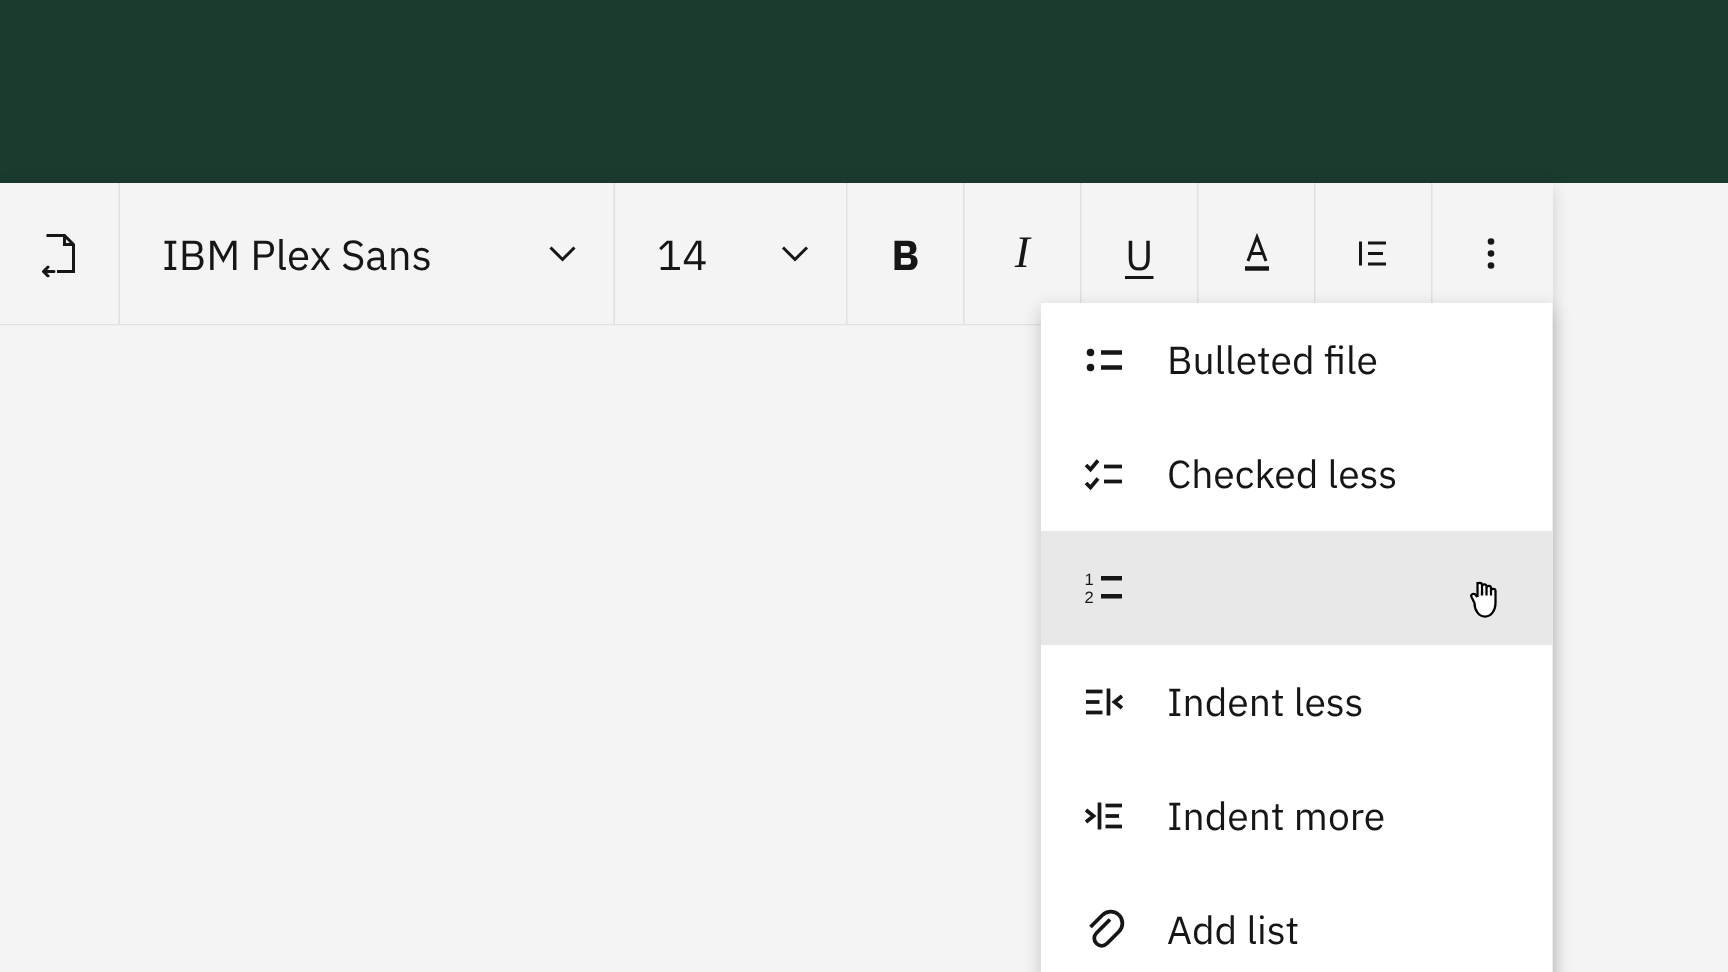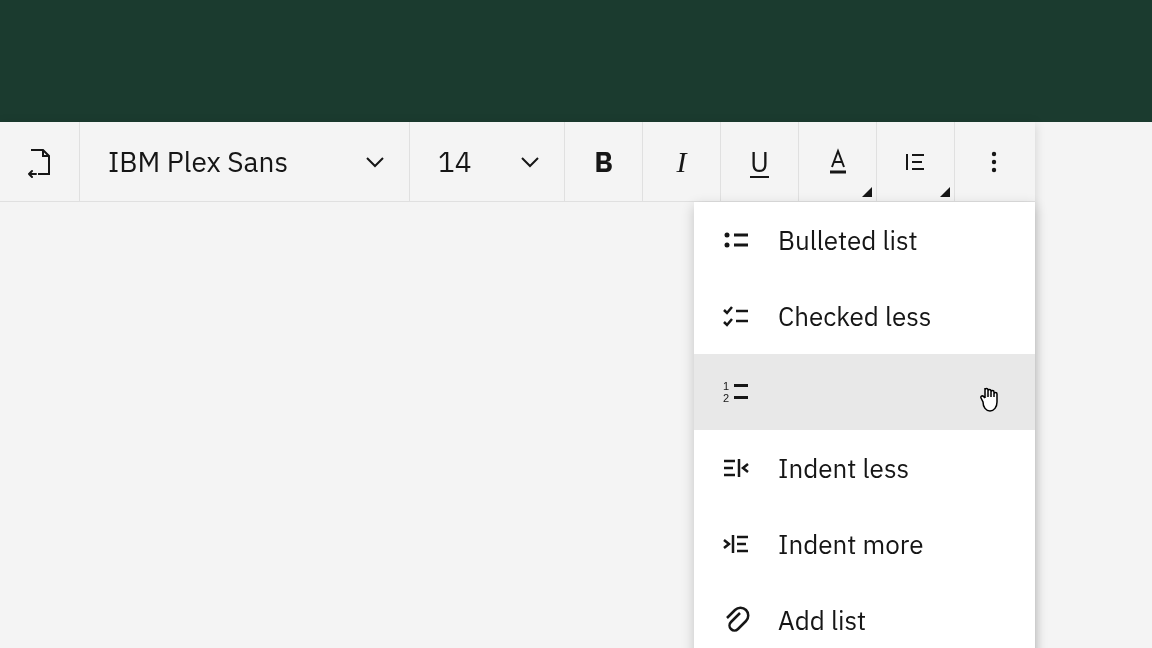--- a/index.html
+++ b/index.html
@@ -23,21 +23,21 @@
       position: absolute;
       top: 122px;
       left: 0;
       width: 1035px;
       background: #fff;
       box-shadow: 0 2px 10px rgba(0,0,0,0.15);
     }
     .toolbar {
       display: flex;
       align-items: stretch;
-      height: 80px;
+      height: 95px;
       background: #f4f4f4;
       border-bottom: 1px solid #e0e0e0;
     }
     .tb-btn {
       display: flex;
       align-items: center;
       justify-content: center;
       border-right: 1px solid #e0e0e0;
       position: relative;
     }
@@ -209,21 +209,21 @@
 <div class="menu">
   <div class="menu-item">
     <span class="menu-icon">
       <svg width="32" height="32" viewBox="0 0 32 32" fill="#161616">
         <circle cx="7" cy="11" r="2.5"></circle>
         <circle cx="7" cy="21" r="2.5"></circle>
         <rect x="14" y="9.5" width="14" height="3"></rect>
         <rect x="14" y="19.5" width="14" height="3"></rect>
       </svg>
     </span>
-    <span>Bulleted list</span>
+    <span>Bulleted file</span>
   </div>
 
   <div class="menu-item">
     <span class="menu-icon">
       <svg width="32" height="32" viewBox="0 0 32 32" fill="none" stroke="#161616" stroke-width="2.5">
         <path d="M4 10 L7 13 L12 7"></path>
         <line x1="16" y1="11" x2="28" y2="11"></line>
         <path d="M4 22 L7 25 L12 19"></path>
         <line x1="16" y1="21" x2="28" y2="21"></line>
       </svg>

